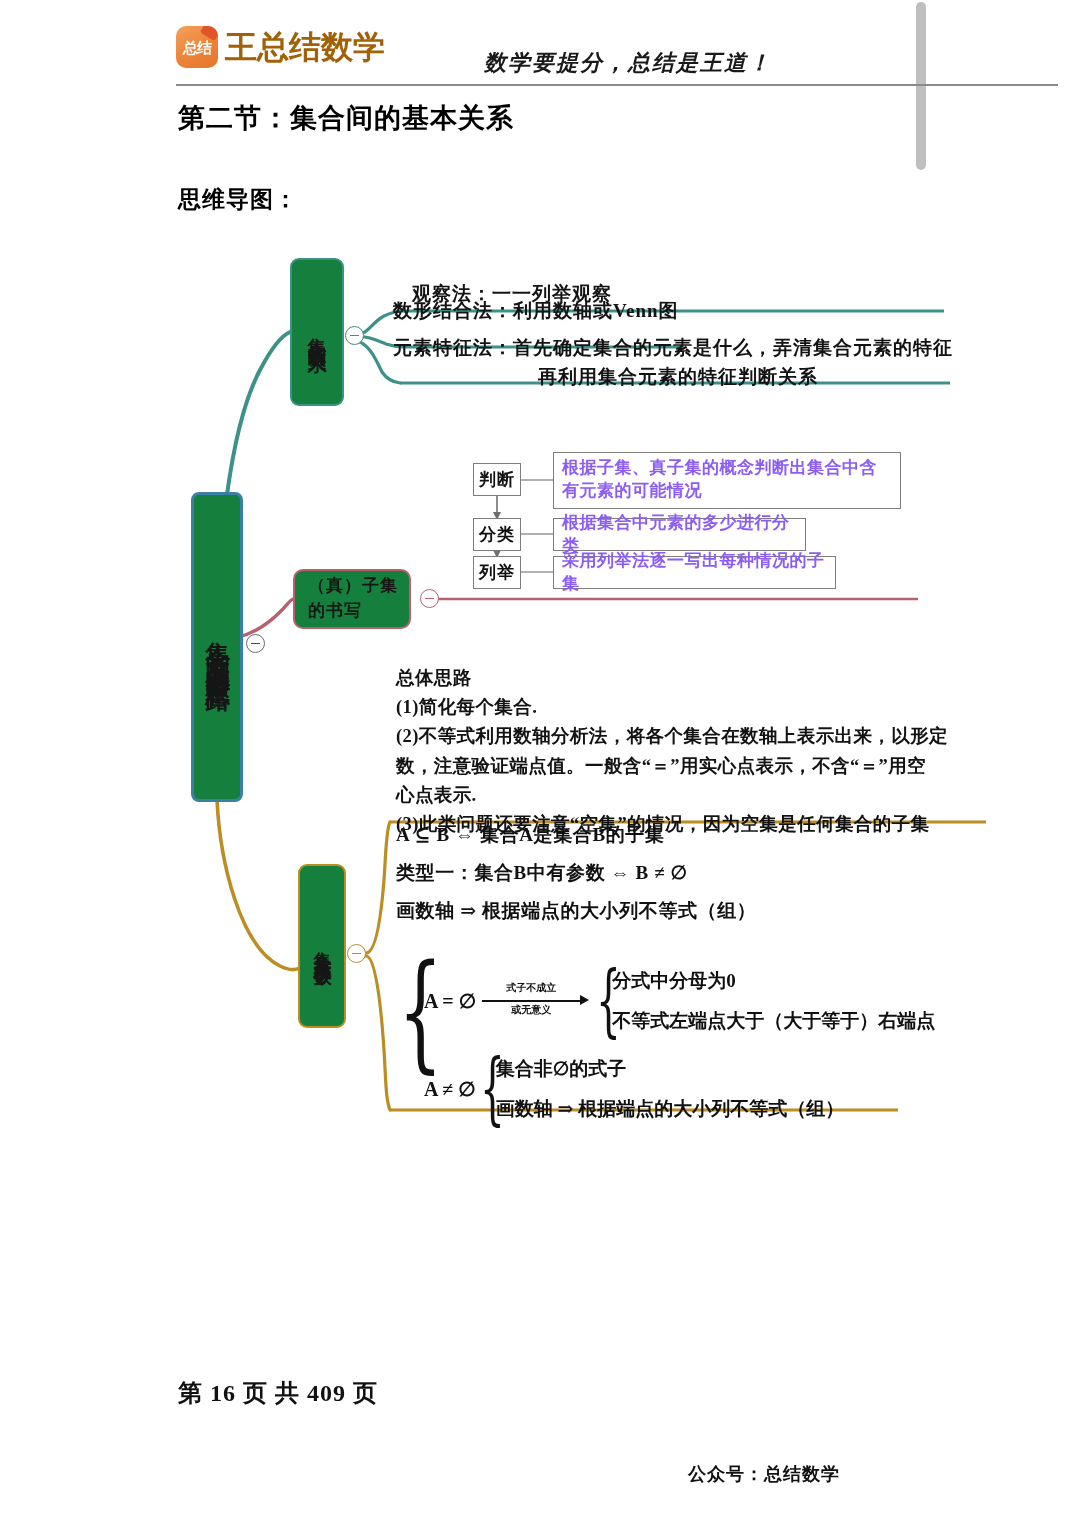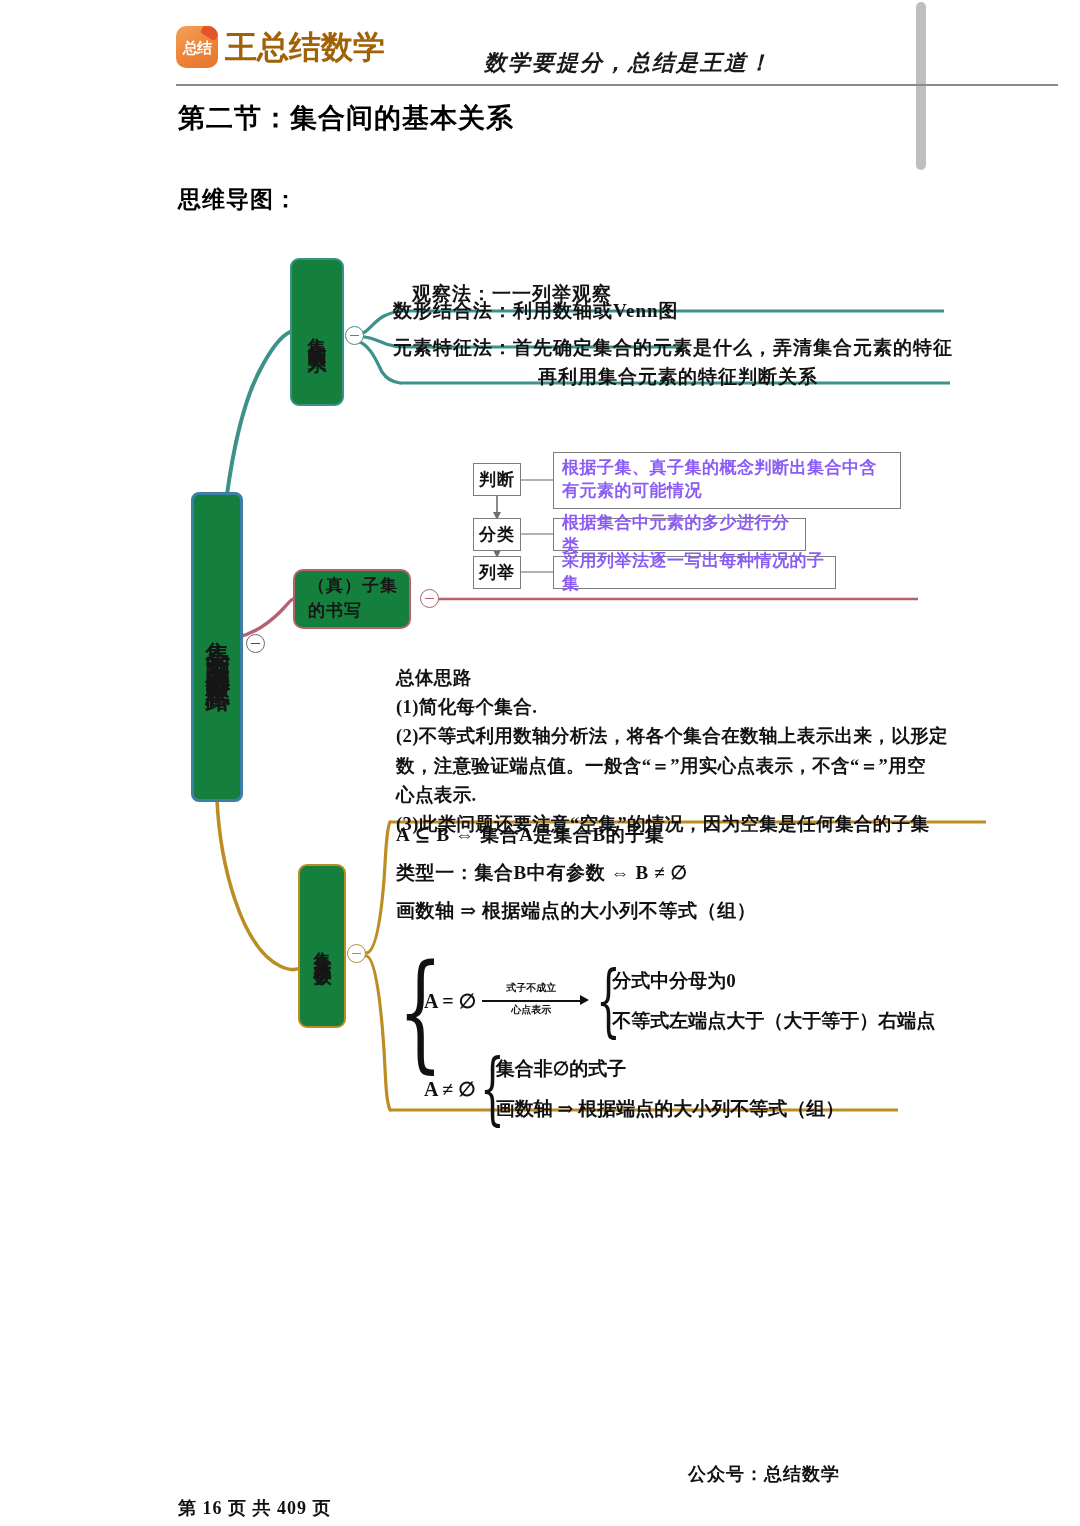--- a/index.html
+++ b/index.html
@@ -339,24 +339,24 @@
   }
   .sub-rows { display: flex; flex-direction: column; gap: 14px; }
   .sub-rows .srow {
     font-family: "Liberation Serif","DejaVu Serif", serif;
     font-weight: bold; font-size: 19px; color:#111; white-space: nowrap;
   }
 
   
   .footer-left {
     position: absolute;
-    left: 178px; top: 1496px;
-    font-family: "Liberation Serif", serif;
-    font-weight: bold;
-    font-size: 18px;
+    left: 178px; top: 1377px;
+    font-family: "Liberation Serif", serif;
+    font-weight: bold;
+    font-size: 24px;
     color: #111;
     letter-spacing: 1px;
     white-space: nowrap;
   }
   .footer-right {
     position: absolute;
     left: 688px; top: 1462px;
     font-family: "Liberation Serif", serif;
     font-weight: bold;
     font-size: 18px;
@@ -483,21 +483,21 @@
   <div class="brace-group">
     <div class="big-brace">{</div>
     <div class="brace-rows">
 
       <div class="brace-row">
         <span class="lhs">A = ∅</span>
         <span class="arrow-box">
           <span class="alabel top">式子不成立</span>
           <span class="aline"></span>
           <span class="ahead"></span>
-          <span class="alabel bot">心点表示</span>
+          <span class="alabel bot">或无意义</span>
         </span>
         <span class="mid-brace">{</span>
         <span class="sub-rows">
           <span class="srow">分式中分母为0</span>
           <span class="srow">不等式左端点大于（大于等于）右端点</span>
         </span>
       </div>
 
       <div class="brace-row">
         <span class="lhs">A ≠ ∅</span>

